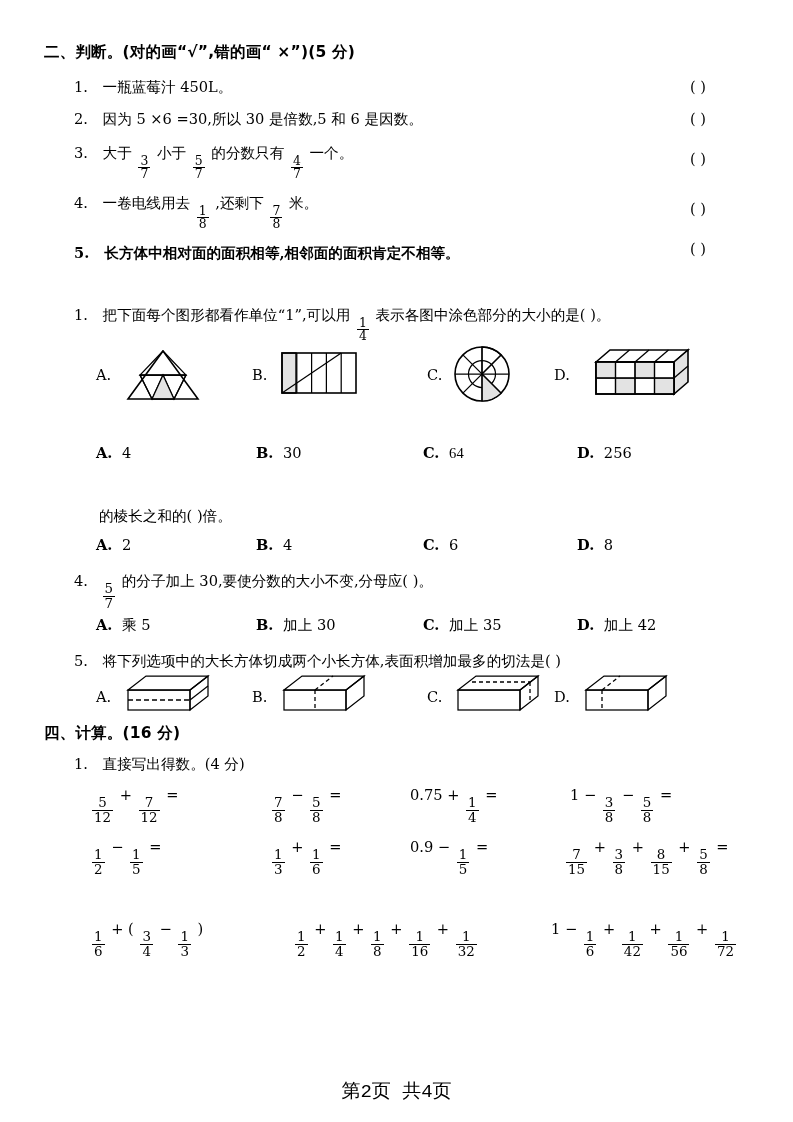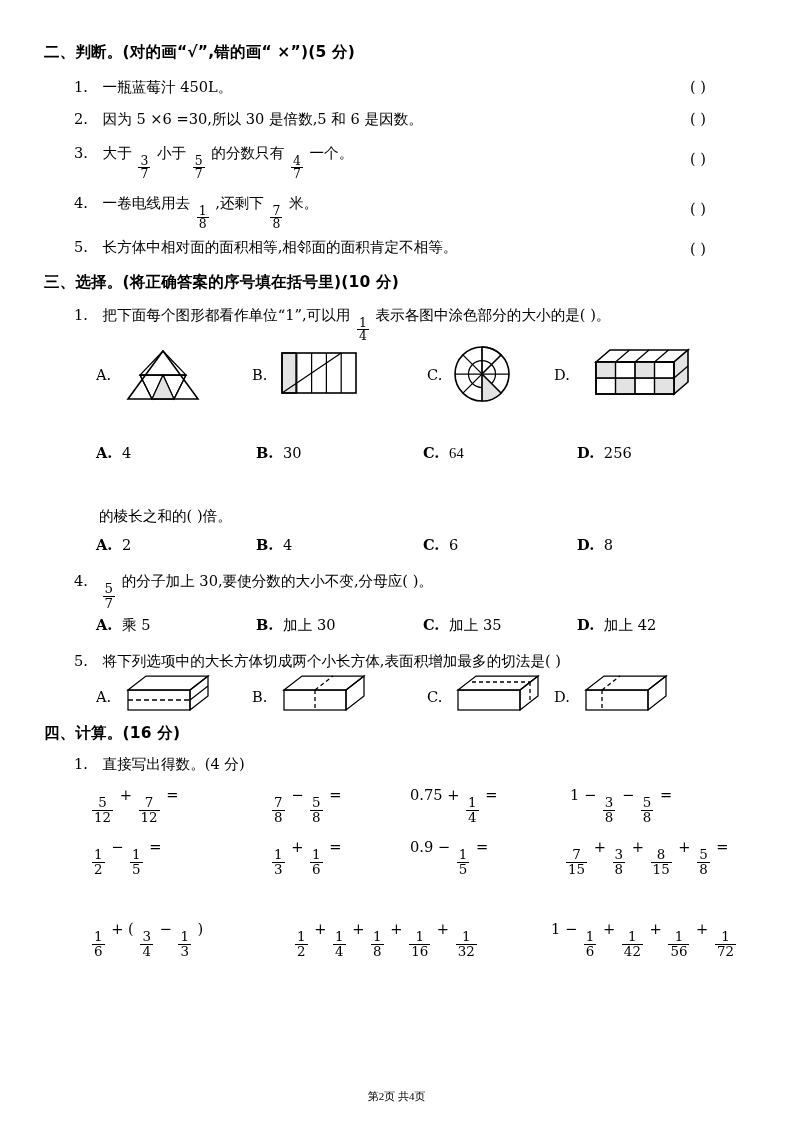--- a/index.html
+++ b/index.html
@@ -41,21 +41,21 @@
   .wh{fill:#ffffff;}
   .stk{stroke:#000;stroke-width:1.6;fill:none;}
   .stk-thin{stroke:#000;stroke-width:1.25;fill:none;}
 
   
   .calcrow{position:absolute;font-size:14.6px;white-space:nowrap;}
 
   
   .footer{
     position:absolute;left:0;right:0;bottom:18px;text-align:center;
-    font-family:Liberation Serif, serif;font-size:11px;
+    font-family:Liberation Mono, monospace;font-size:19px;
   }
 </style>
 </head>
 <body>
 
 <div class="page">
 
   <div class="abs sec-head" style="left:44px;top:42px;">二、判断。(对的画“√”,错的画“ ×”)(5 分)</div>
 
   <div class="abs qline" style="left:74px;top:76px;">
@@ -100,27 +100,26 @@
     </span>
     <span>,还剩下</span>
     <span class="frac">
       <span class="num">7</span>
       <span class="den">8</span>
     </span>
     <span>米。</span>
   </div>
   <div class="abs qline" style="left:690px;top:198px;">(        )</div>
 
-  <div class="abs qline" style="left:74px;top:236px;">
+  <div class="abs qline" style="left:74px;top:242px;font-weight:bold;">
     <span class="qnum">5.</span>
     <span style="margin-left:10px;">长方体中相对面的面积相等,相邻面的面积肯定不相等。</span>
   </div>
   <div class="abs qline" style="left:690px;top:238px;">(        )</div>
 
-  <div class="abs sec-head" style="left:44px;top:272px;">三、选择。(将正确答案的序号填在括号里)(10 分)</div>
 
   <div class="abs qline" style="left:74px;top:304px;">
     <span class="qnum">1.</span>
     <span style="margin-left:10px;">把下面每个图形都看作单位“1”,可以用</span>
     <span class="frac">
       <span class="num">1</span>
       <span class="den">4</span>
     </span>
     <span>表示各图中涂色部分的大小的是(        )。</span>
   </div>

